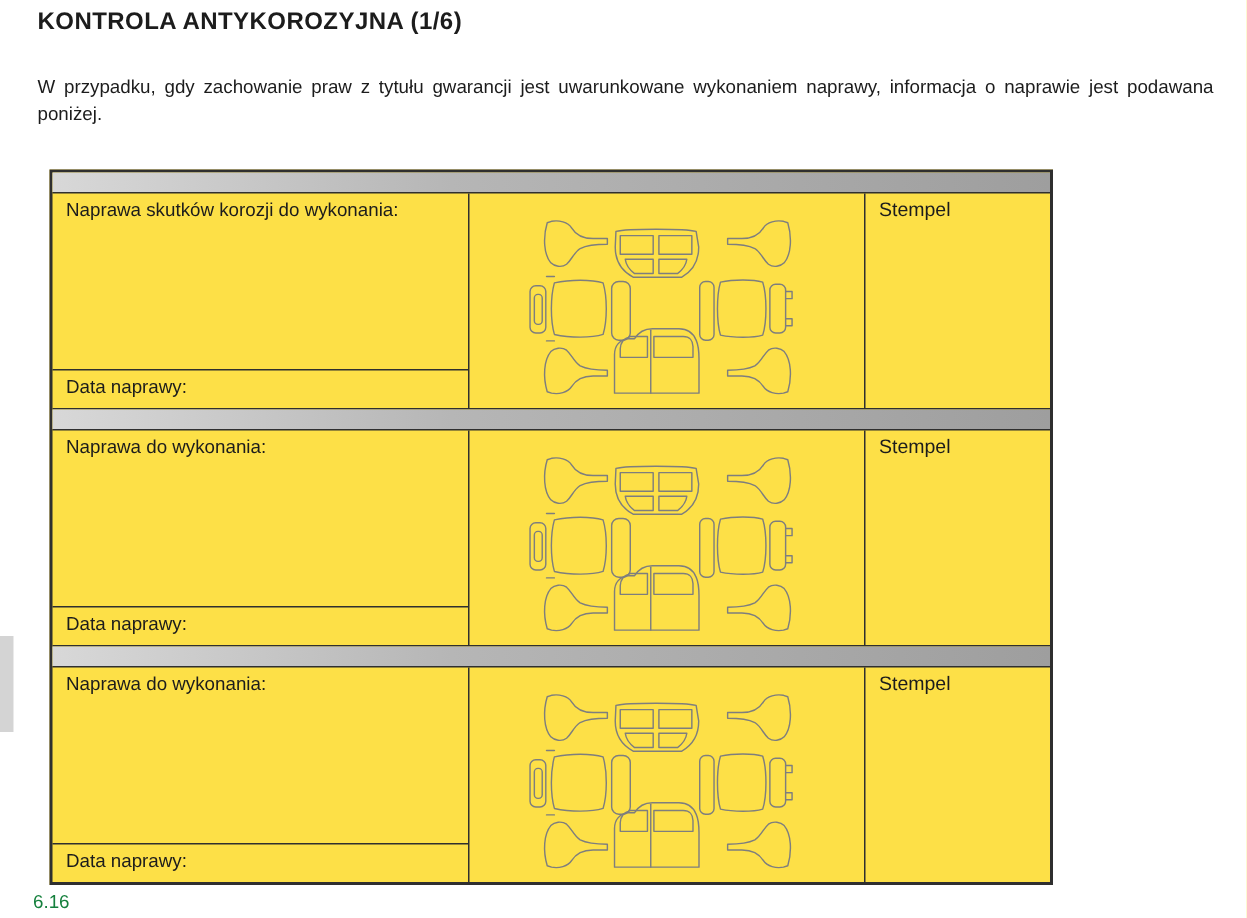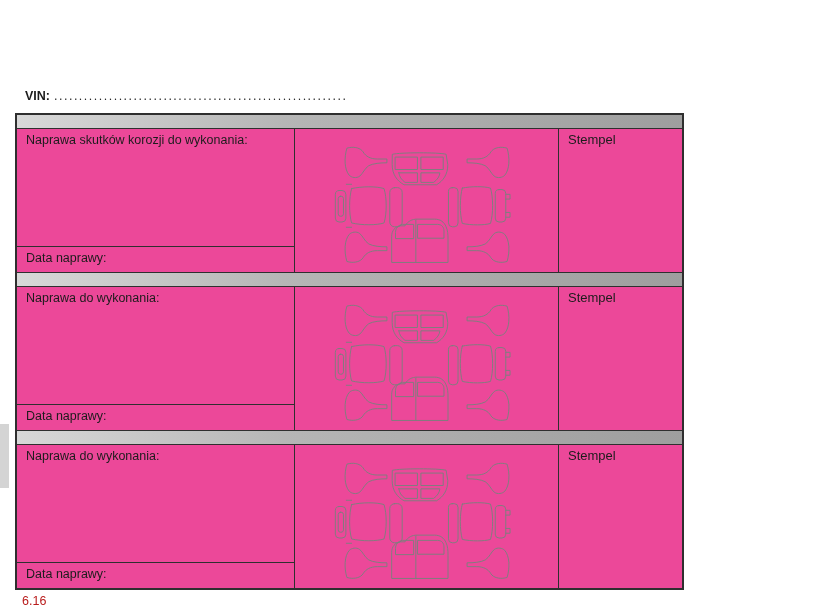--- a/index.html
+++ b/index.html
@@ -19,23 +19,23 @@
     position:absolute;left:25px;top:49px;width:784px;
     font-size:12.5px;line-height:1.45;text-align:justify;
   }
   .vin-row{
     position:absolute;left:25px;top:89px;
     font-size:12.5px;
   }
   .vin-label{font-weight:bold;margin-right:4px;}
   .vin-dots{letter-spacing:1.5px;color:#2a2a2a;}
   .ctable{
-    position:absolute;left:15px;top:113px;width:669px;height:477px;
+    position:absolute;left:33px;top:113px;width:669px;height:477px;
     border:2px solid #2f2f2f;box-sizing:border-box;
-    display:flex;flex-direction:column;background:#ec4899;
+    display:flex;flex-direction:column;background:#fde047;
   }
   .sect{flex:1;display:flex;flex-direction:column;min-height:0;}
   .bar{
     height:13px;flex:0 0 13px;
     background:linear-gradient(90deg,#d8d8d8,#b6b6b6 40%,#9e9e9e);
     border-bottom:1.5px solid #2f2f2f;
   }
   .sect + .sect .bar{border-top:0;}
   .sect:not(:first-child){border-top:1.5px solid #2f2f2f;justify-content:flex-end;}
   .row{flex:1;display:flex;min-height:0;}
@@ -58,21 +58,21 @@
     display:flex;align-items:center;justify-content:center;
   }
   .col-right{
     flex:1;padding:3px 9px;font-size:13px;font-weight:normal;
   }
   .diagram{
     width:196px;height:126px;
     stroke:#7e7e7e;fill:none;stroke-width:1;stroke-linejoin:round;stroke-linecap:round;
   }
   .page-number{
-    position:absolute;left:22px;top:594px;font-size:12.5px;color:#b91c1c;
+    position:absolute;left:22px;top:594px;font-size:12.5px;color:#15803d;
   }
   .scan-artifact{
     position:absolute;left:0;top:424px;width:9px;height:64px;
     background:#c9c9c9;opacity:.8;
   }
   .defs-holder{position:absolute;width:0;height:0;overflow:hidden;}
 </style>
 </head>
 <body>
 
@@ -119,25 +119,24 @@
         <path d="M182.5,59 L187,59 L187,64 L182.5,64"></path>
         <path d="M182.5,78 L187,78 L187,83 L182.5,83"></path>
 
         <use href="#fender"></use>
         <use href="#fender" transform="translate(200,0) scale(-1,1)"></use>
         <use href="#cabin-side"></use>
       </g>
     </defs>
   </svg>
 
-
-
-  <div class="vin-row">
-    <span class="vin-label">VIN:</span><span class="vin-dots">...........................................................</span>
-  </div>
+  <div class="title">KONTROLA ANTYKOROZYJNA (1/6)</div>
+
+  <div class="intro">W przypadku, gdy zachowanie praw z tytułu gwarancji jest uwarunkowane wykonaniem naprawy, informacja o naprawie jest podawana poniżej.</div>
+
 
   <div class="ctable">
 
     <section class="sect">
       <div class="bar"></div>
       <div class="row">
         <div class="col-left">
           <div class="cell-repair">
             <span>Naprawa skutków korozji do wykonania:</span>
           </div>

